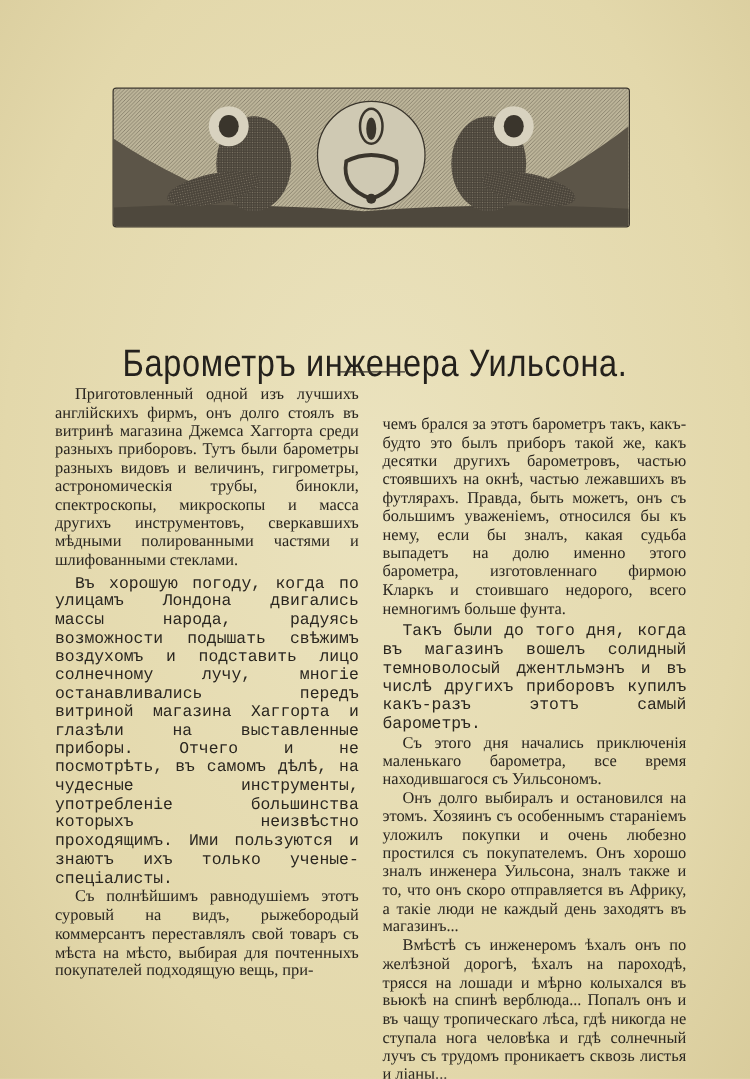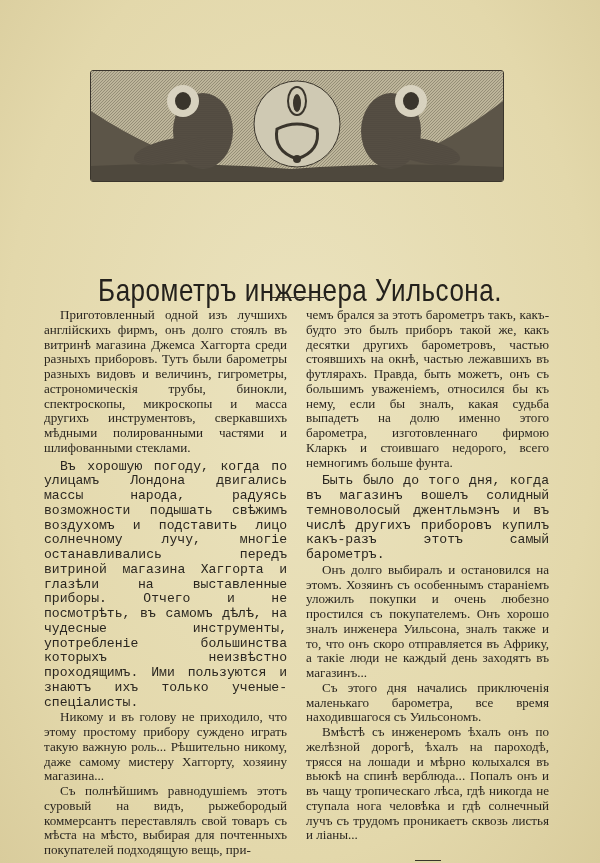--- a/index.html
+++ b/index.html
@@ -31,21 +31,21 @@
   }
   .col {
     position: absolute; top: 308px; width: 243px;
     font-size: 13.1px; line-height: 14.75px;
     text-align: justify; hyphens: manual;
   }
   .col.left { left: 44px; }
   .col.right { left: 306px; }
   .col p { margin: 0 0 0 0; text-indent: 16px; }
   .col p.gap { margin-top: 4px; font-family: Liberation Mono, monospace; }
-  .col p.noindent { text-indent: 0; }
+  .col p.noindent { text-indent: 0; margin-top: 24px; }
   .section-break {
     width: 26px; margin: 17px auto 24px auto; border-top: 1px solid #3a352c;
   }
 </style>
 </head>
 <body>
 
 <div class="vignette">
   <svg width="412" height="110" viewBox="0 0 412 110">
     <defs>
@@ -81,25 +81,24 @@
     <circle cx="206" cy="88" r="4" fill="#3a352c"></circle>
   </svg>
 </div>
 
 <h1 class="title">Барометръ инженера Уильсона.</h1>
 <div class="rule"></div>
 
 <div class="col left">
   <p>Приготовленный одной изъ лучшихъ англійскихъ фирмъ, онъ долго стоялъ въ витринѣ магазина Джемса Хаггорта среди разныхъ приборовъ. Тутъ были барометры разныхъ видовъ и величинъ, гигрометры, астрономическія трубы, бинокли, спектроскопы, микроскопы и масса другихъ инструментовъ, сверкавшихъ мѣдными полированными частями и шлифованными стеклами.</p>
   <p class="gap">Въ хорошую погоду, когда по улицамъ Лондона двигались массы народа, радуясь возможности подышать свѣжимъ воздухомъ и подставить лицо солнечному лучу, многіе останавливались передъ витриной магазина Хаггорта и глазѣли на выставленные приборы. Отчего и не посмотрѣть, въ самомъ дѣлѣ, на чудесные инструменты, употребленіе большинства которыхъ неизвѣстно проходящимъ. Ими пользуются и знаютъ ихъ только ученые-спеціалисты.</p>
-  <p>Никому и въ голову не приходило, что этому простому прибору суждено играть такую важную роль... Рѣшительно никому, даже самому мистеру Хаггорту, хозяину магазина...</p>
   <p>Съ полнѣйшимъ равнодушіемъ этотъ суровый на видъ, рыжебородый коммерсантъ переставлялъ свой товаръ съ мѣста на мѣсто, выбирая для почтенныхъ покупателей подходящую вещь, при-</p>
 </div>
 
 <div class="col right">
   <p class="noindent">чемъ брался за этотъ барометръ такъ, какъ-будто это былъ приборъ такой же, какъ десятки другихъ барометровъ, частью стоявшихъ на окнѣ, частью лежавшихъ въ футлярахъ. Правда, быть можетъ, онъ съ большимъ уваженіемъ, относился бы къ нему, если бы зналъ, какая судьба выпадетъ на долю именно этого барометра, изготовленнаго фирмою Кларкъ и стоившаго недорого, всего немногимъ больше фунта.</p>
-  <p class="gap">Быть было до того дня, когда въ магазинъ вошелъ солидный темноволосый джентльмэнъ и въ числѣ другихъ приборовъ купилъ какъ-разъ этотъ самый барометръ.</p>
+  <p class="gap">Такъ были до того дня, когда въ магазинъ вошелъ солидный темноволосый джентльмэнъ и въ числѣ другихъ приборовъ купилъ какъ-разъ этотъ самый барометръ.</p>
+  <p>Съ этого дня начались приключенія маленькаго барометра, все время находившагося съ Уильсономъ.</p>
   <p>Онъ долго выбиралъ и остановился на этомъ. Хозяинъ съ особеннымъ стараніемъ уложилъ покупки и очень любезно простился съ покупателемъ. Онъ хорошо зналъ инженера Уильсона, зналъ также и то, что онъ скоро отправляется въ Африку, а такіе люди не каждый день заходятъ въ магазинъ...</p>
-  <p>Съ этого дня начались приключенія маленькаго барометра, все время находившагося съ Уильсономъ.</p>
   <p>Вмѣстѣ съ инженеромъ ѣхалъ онъ по желѣзной дорогѣ, ѣхалъ на пароходѣ, трясся на лошади и мѣрно колыхался въ вьюкѣ на спинѣ верблюда... Попалъ онъ и въ чащу тропическаго лѣса, гдѣ никогда не ступала нога человѣка и гдѣ солнечный лучъ съ трудомъ проникаетъ сквозь листья и ліаны...</p>
   <div class="section-break"></div>
 
 </div>
 
 </body></html>

